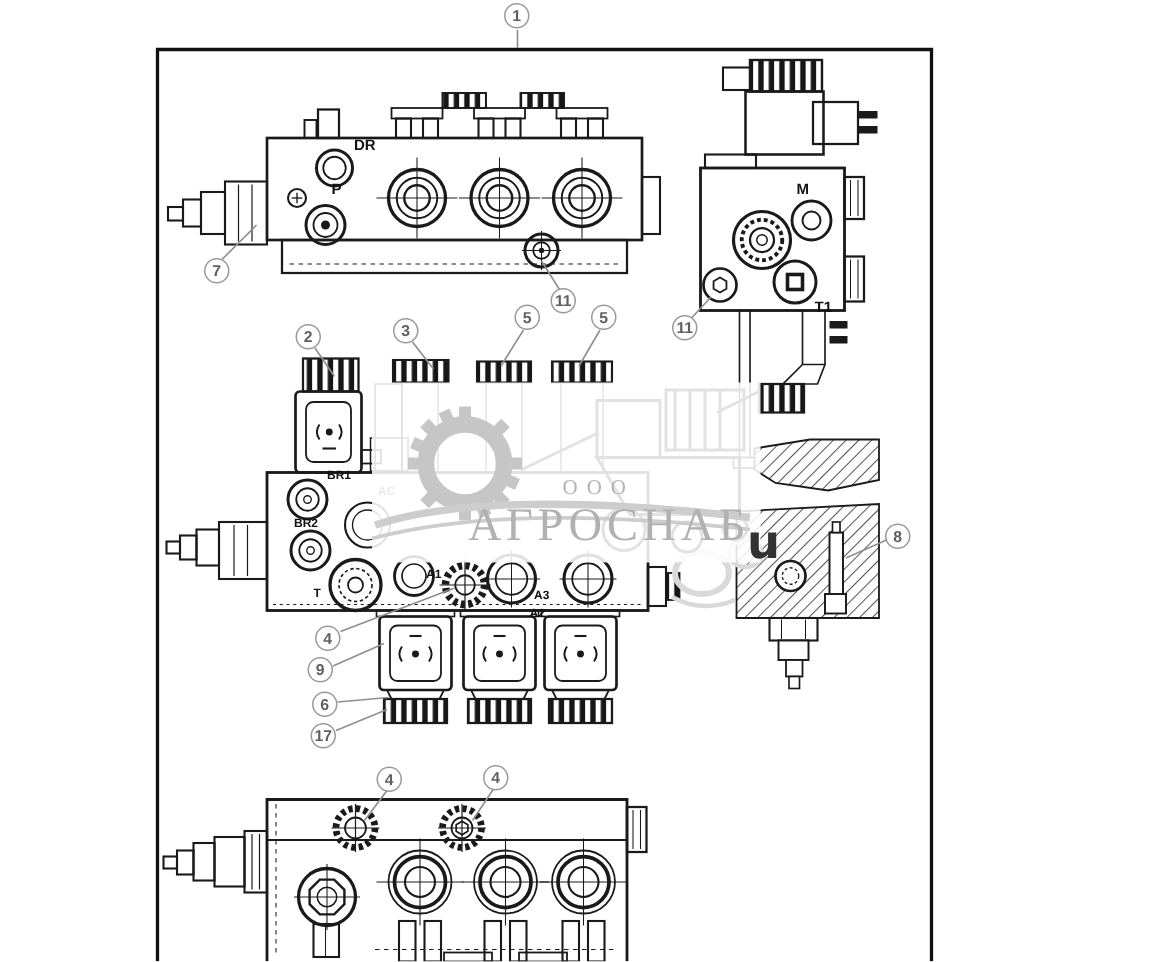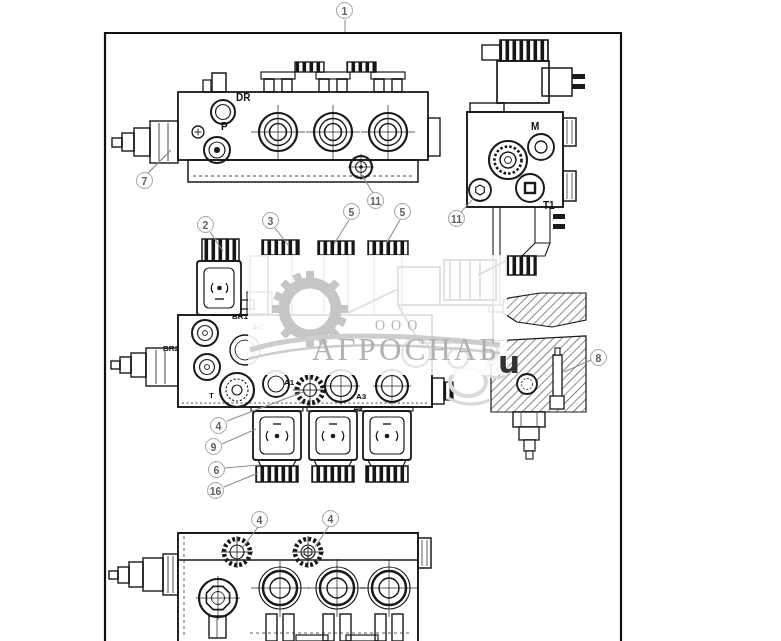--- a/index.html
+++ b/index.html
@@ -410,37 +410,37 @@
   <div class="callout" style="left:210px;top:417px">
       <span>4</span>
     </div>
   <div class="callout" style="left:205px;top:438px">
       <span>9</span>
     </div>
   <div class="callout" style="left:208px;top:461px">
       <span>6</span>
     </div>
   <div class="callout" style="left:207px;top:482px">
-      <span>16</span>
+      <span>17</span>
     </div>
   <div class="callout" style="left:590px;top:349px">
       <span>8</span>
     </div>
   <div class="callout" style="left:251px;top:511px">
       <span>4</span>
     </div>
   <div class="callout" style="left:322px;top:510px">
       <span>4</span>
     </div>
 
   <span class="plabel lg" style="left:236px;top:92px">DR</span>
   <span class="plabel lg" style="left:221px;top:121px">P</span>
   <span class="plabel lg" style="left:531px;top:121px">M</span>
   <span class="plabel lg" style="left:543px;top:200px">T1</span>
-  <span class="plabel sm" style="left:232px;top:312px">BR1</span>
-  <span class="plabel sm" style="left:163px;top:344px">BR2</span>
+  <span class="plabel sm" style="left:218px;top:312px">BR1</span>
+  <span class="plabel sm" style="left:196px;top:344px">BR2</span>
   <span class="plabel sm under" style="left:252px;top:323px">AC</span>
   <span class="plabel sm" style="left:209px;top:391px">T</span>
   <span class="plabel sm" style="left:284px;top:378px">A1</span>
   <span class="plabel sm" style="left:353px;top:404px">A2</span>
   <span class="plabel sm" style="left:356px;top:392px">A3</span>
 
 </div>
 
 </body></html>

